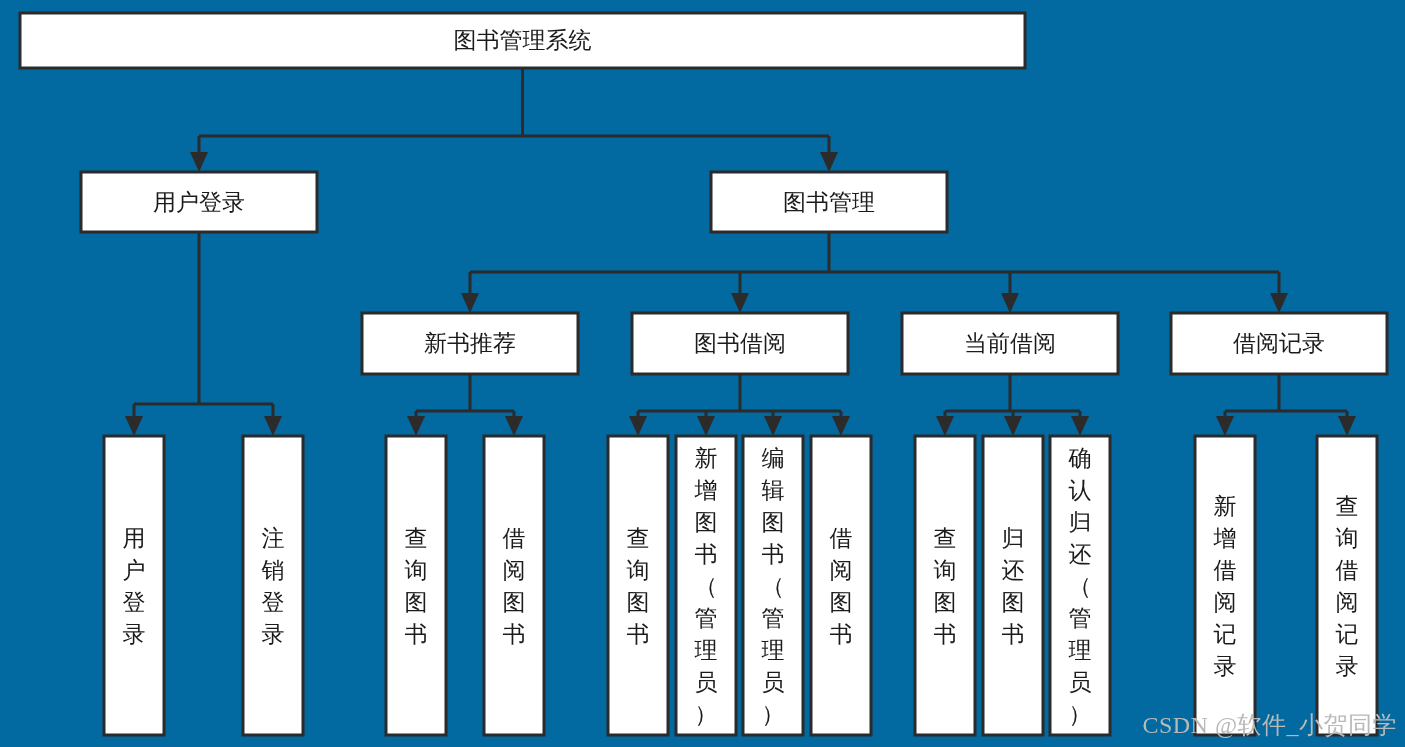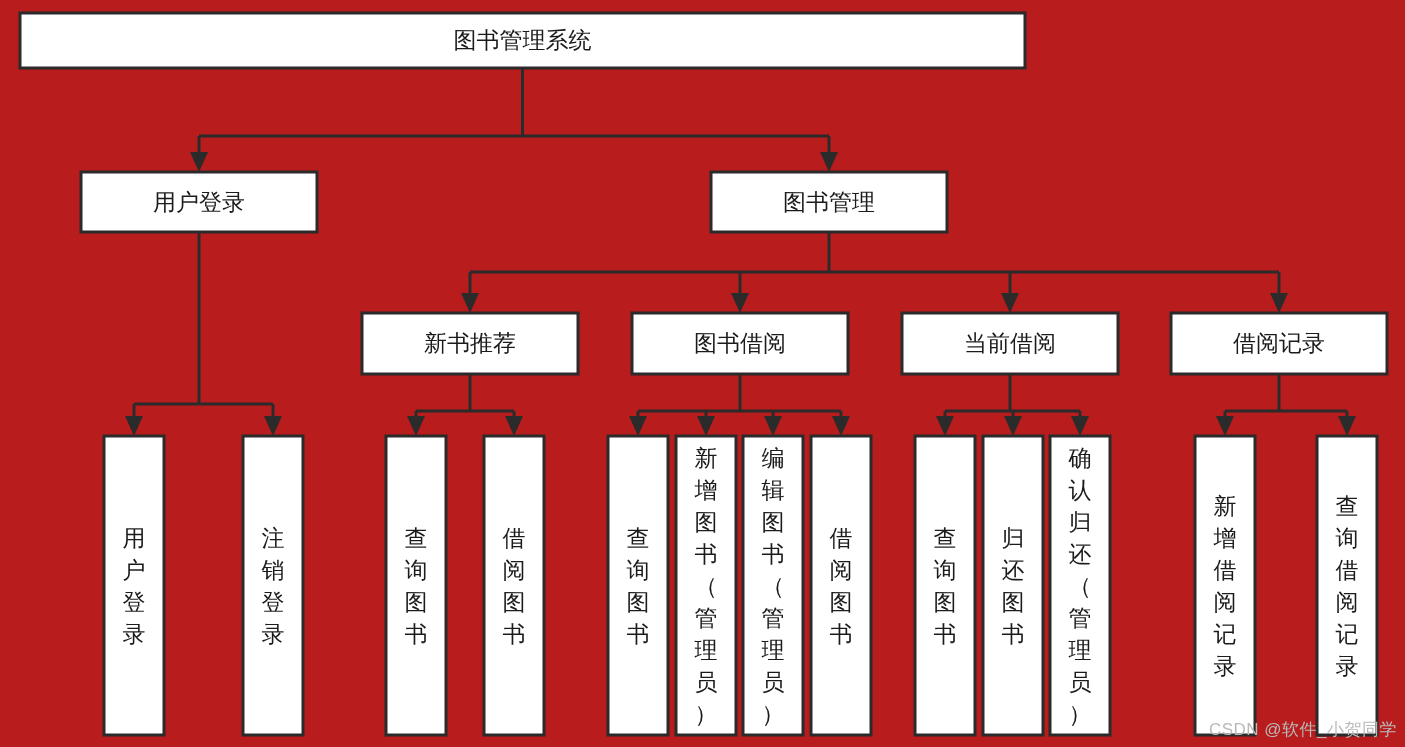--- a/index.html
+++ b/index.html
@@ -8,21 +8,21 @@
     padding: 0;
     background: #ffffff;
   }
   body {
     font-family: "DejaVu Sans", "Liberation Sans", sans-serif;
   }
   #diagram-root {
     position: relative;
     width: 1405px;
     height: 747px;
-    background: #b91c1c;
+    background: #0369a1;
     overflow: hidden;
   }
   svg.diagram-canvas {
     position: absolute;
     left: 0;
     top: 0;
     width: 1405px;
     height: 747px;
     display: block;
   }
@@ -53,22 +53,22 @@
     font-family: "DejaVu Sans", "Liberation Sans", sans-serif;
     font-size: 23px;
     fill: #1b1b1b;
     text-anchor: middle;
     white-space: pre;
   }
   .watermark-text {
     position: absolute;
     right: 8px;
     bottom: 6px;
-    font-family: Liberation Sans, sans-serif;
-    font-size: 17px;
+    font-family: Liberation Serif, serif;
+    font-size: 24px;
     color: #b9b9b9;
     letter-spacing: 0.5px;
     user-select: none;
     white-space: nowrap;
   }
 </style>
 </head>
 <body>
 
 <div id="diagram-root">

